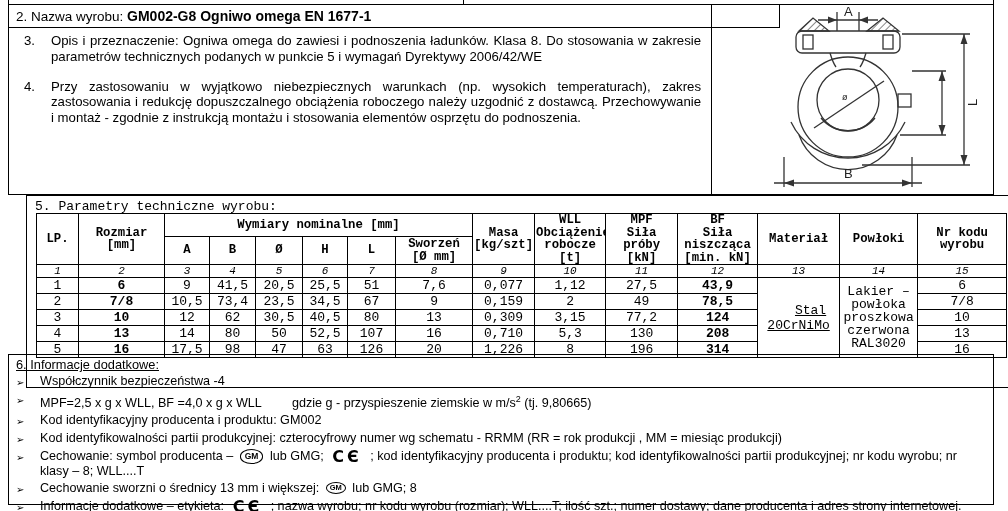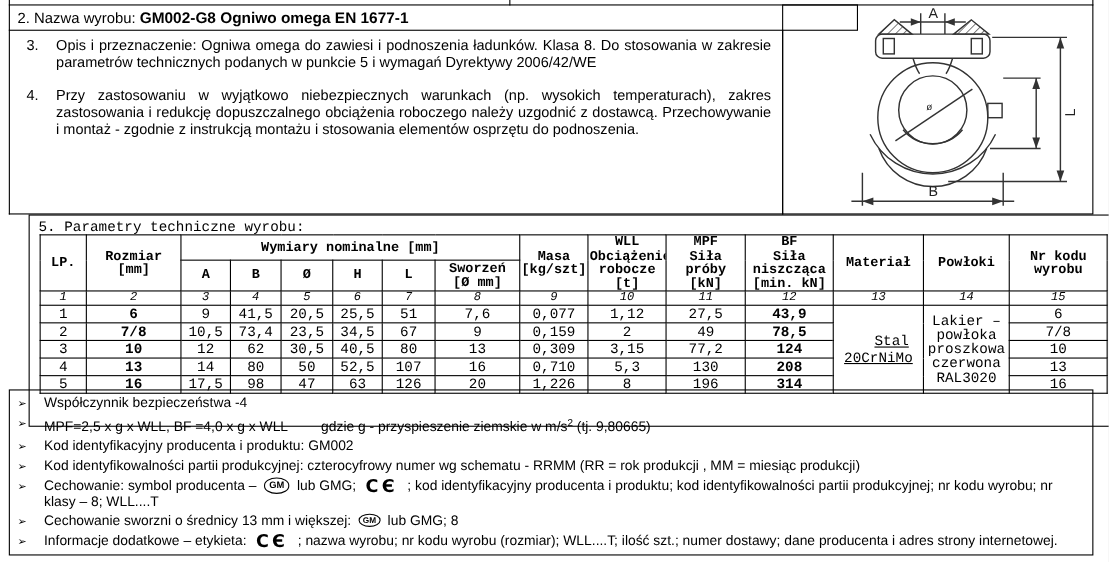--- a/index.html
+++ b/index.html
@@ -289,20 +289,21 @@
         <td>8</td>
         <td>196</td>
         <td class="boldcell">314</td>
         <td>16</td>
       </tr>
     </tbody>
       </table>
   </div>
 
   <div class="abs sec6">
+    <div class="sec6-title">6. Informacje dodatkowe:</div>
 
     <div class="bullet">
       <span class="marker">➢</span>
       <span class="btext">Współczynnik bezpieczeństwa -4</span>
     </div>
 
     <div class="bullet">
       <span class="marker">➢</span>
       <span class="btext">
         <span>MPF=2,5 x g x WLL, BF =4,0 x g x WLL</span><span class="spacer"></span><span>gdzie g - przyspieszenie ziemskie w m/s</span><sup>2</sup><span> (tj. 9,80665)</span>

